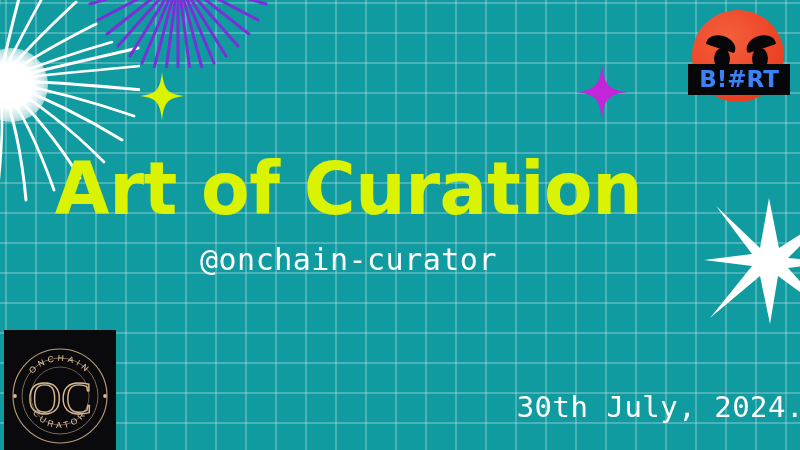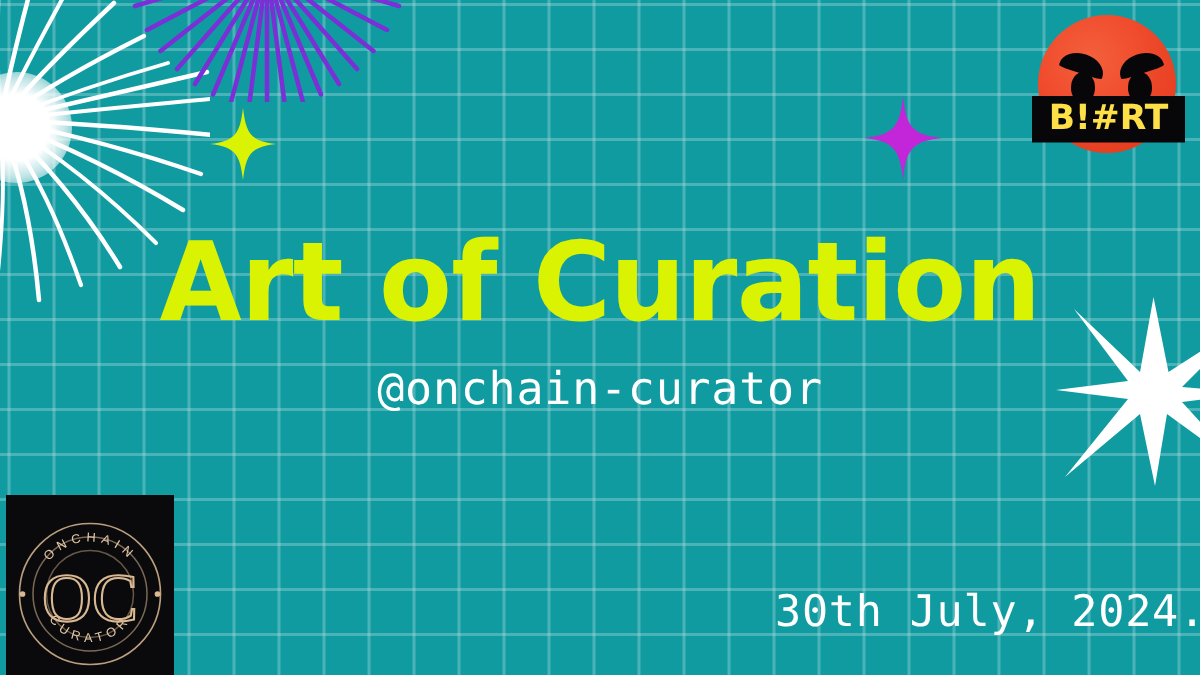--- a/index.html
+++ b/index.html
@@ -64,21 +64,21 @@
 
   .sparkle { position: absolute; pointer-events: none; }
   #sparkle-lime  { left: 140px; top: 72px;  width: 44px; height: 48px; }
   #sparkle-purple{ left: 576px; top: 64px;  width: 52px; height: 56px; }
 
   
   #headline-block {
     position: absolute;
     left: 0;
     top: 150px;
-    width: 800px;
+    width: 697px;
     text-align: center;
   }
   #main-title {
     margin: 0;
     font-family: "DejaVu Sans", sans-serif;
     font-weight: 700;
     font-size: 73px;
     line-height: 78px;
     letter-spacing: -0.5px;
     color: #d9f302;
@@ -152,21 +152,21 @@
     background: #07070a;
     display: flex;
     align-items: center;
     justify-content: center;
   }
   #censor-text {
     font-family: "DejaVu Sans", sans-serif;
     font-weight: 700;
     font-size: 23px;
     letter-spacing: 0px;
-    color: #fde047;
+    color: #3b82f6;
     line-height: 1;
   }
 
   
   #logo-badge {
     position: absolute;
     left: 4px;
     top: 330px;
     width: 112px;
     height: 120px;

